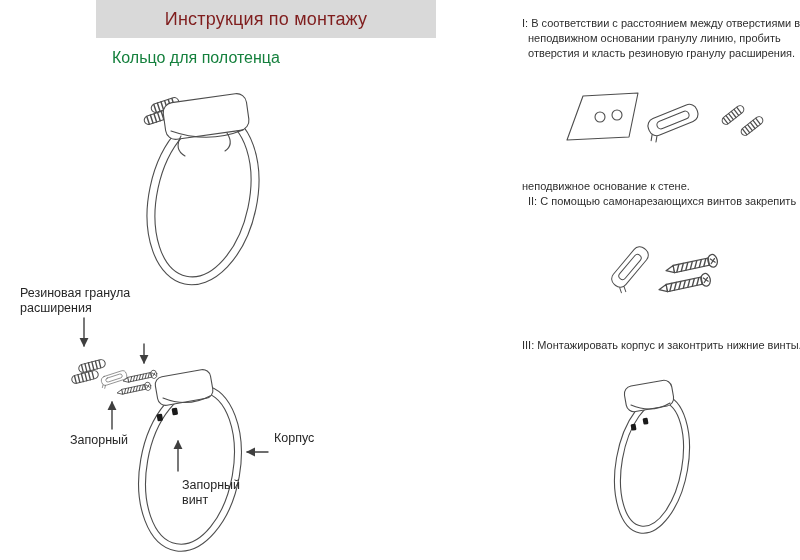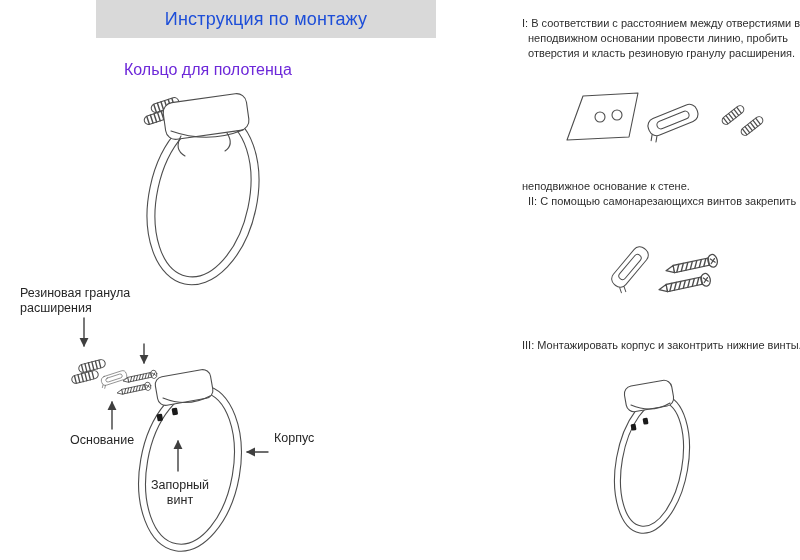--- a/index.html
+++ b/index.html
@@ -1,27 +1,27 @@
 <!DOCTYPE html>
 <html><head>
 <meta charset="utf-8">
 <style>
   html,body{margin:0;padding:0;background:#fff;}
   body{width:800px;height:560px;overflow:hidden;font-family:"Liberation Sans",sans-serif;}
   .page{position:relative;width:800px;height:560px;background:#ffffff;}
   svg.art{position:absolute;left:0;top:0;width:800px;height:560px;}
   .banner{position:absolute;left:96px;top:0;width:340px;height:38px;background:#d9d9d9;
           display:flex;align-items:center;justify-content:center;}
-  .banner h1{margin:0;font-size:18px;font-weight:400;color:#1d4ed8;letter-spacing:.2px;}
-  .subtitle{position:absolute;left:112px;top:49px;margin:12px;font-size:16px;font-weight:400;color:#6d28d9;}
+  .banner h1{margin:0;font-size:18px;font-weight:400;color:#7f1d1d;letter-spacing:.2px;}
+  .subtitle{position:absolute;left:112px;top:49px;margin:0;font-size:16px;font-weight:400;color:#15803d;}
   .label{position:absolute;font-size:12.5px;color:#262626;line-height:1.18;}
   .lbl-plug{left:20px;top:286px;width:118px;}
   .lbl-screw{left:94px;top:311px;width:126px;text-align:center;}
   .lbl-base{left:70px;top:433px;}
-  .lbl-lock{left:146px;top:478px;width:68px;text-align:center;}
+  .lbl-lock{left:146px;top:478px;width:68px;text-align:left;padding-left:36px;}
   .lbl-body{left:274px;top:431px;}
   .step{position:absolute;left:522px;color:#2e2e2e;font-size:11px;line-height:15px;}
   .step .line{white-space:nowrap;}
   .step .line + .line{padding-left:6px;}
   .step1{top:16px;} .step2{top:179px;} .step3{top:338px;}
 </style>
 </head>
 <body>
 
 <div class="page">
@@ -108,28 +108,28 @@
       </g>
     </g>
   </svg>
 
   <header class="banner">
     <h1>Инструкция по монтажу</h1>
   </header>
   <h2 class="subtitle">Кольцо для полотенца</h2>
 
   <div class="label lbl-plug">Резиновая гранула расширения</div>
-  <div class="label lbl-base">Основание</div>
+  <div class="label lbl-base">Запорный</div>
   <div class="label lbl-lock">Запорный винт</div>
   <div class="label lbl-body">Корпус</div>
 
   <section>
     <div class="step step1">
       <div class="line">I: В соответствии с расстоянием между отверстиями в</div>
-      <div class="line">неподвижном основании провести линию, пробить</div>
+      <div class="line">неподвижном основании гранулу линию, пробить</div>
       <div class="line">отверстия и класть резиновую гранулу расширения.</div>
     </div>
     <div class="step step2">
       <div class="line">неподвижное основание к стене.</div>
       <div class="line">II: С помощью самонарезающихся винтов закрепить</div>
     </div>
     <div class="step step3">
       <div class="line">III: Монтажировать корпус и законтрить нижние винты.</div>
     </div>
   </section>

